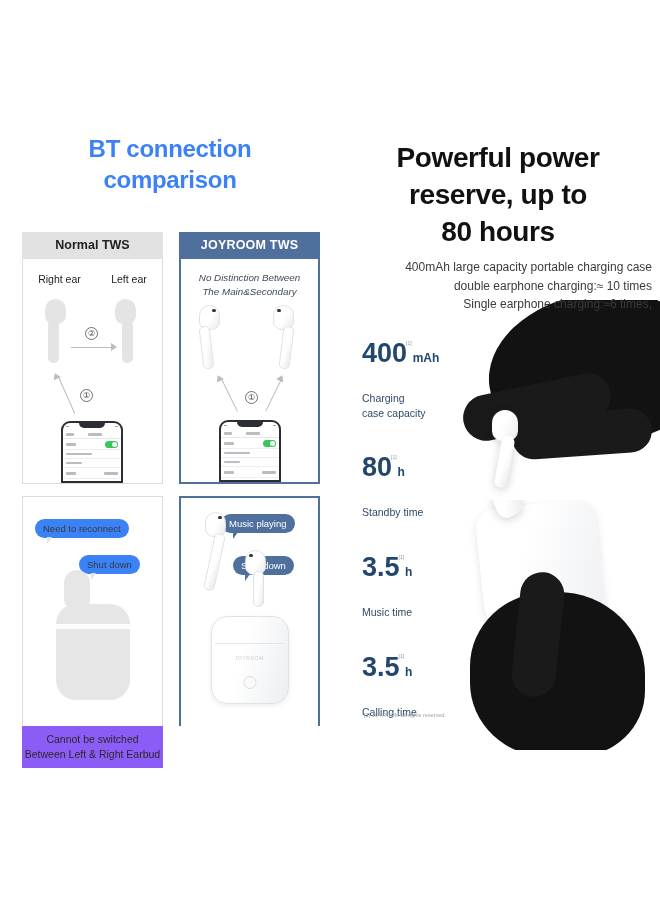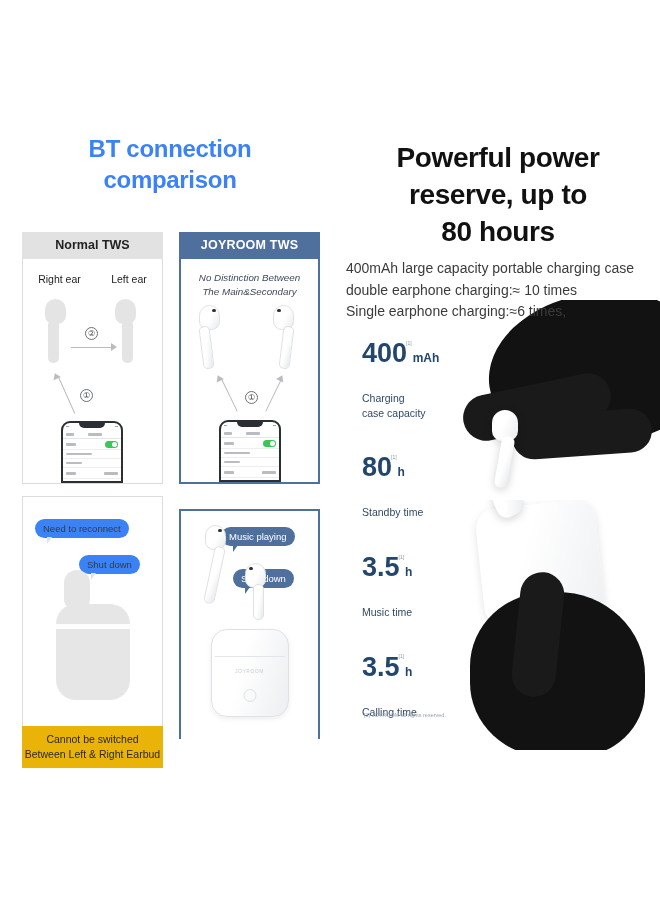--- a/index.html
+++ b/index.html
@@ -41,28 +41,28 @@
   }
   .hdr.gray { background: #e2e2e2; color: #222; }
   .hdr.blue { background: #4f6f9c; color: #fff; letter-spacing: .2px; }
 
   .body-box { position: relative; overflow: hidden; }
   .body-box.gray  { background: #fff; border: 1px solid #dcdcdc; border-top: none; }
   .body-box.blue  { background: #fff; border: 2px solid #4f6f9c; border-top: none; }
 
   .top-body { height: 225px; }
   .bot-body-gray { height: 230px; background:#fff; border:1px solid #dcdcdc; border-bottom:none; position:relative; overflow:hidden;}
-  .bot-body-blue { height: 230px; background:#fff; border:2px solid #4f6f9c; border-bottom:none; position:relative; overflow:hidden;margin-top:13px;}
+  .bot-body-blue { height: 230px; background:#fff; border:2px solid #4f6f9c; border-bottom:none; position:relative; overflow:hidden;}
 
   .caption {
     height: 42px; display: flex; flex-direction: column;
     align-items: center; justify-content: center;
     font-size: 10.5px; line-height: 1.45; text-align: center;
   }
-  .caption.gray { background: #eab308; color: #2a2a2a; }
+  .caption.gray { background: #8b5cf6; color: #2a2a2a; }
   .caption.blue { background: #4f6f9c; color: #fff; }
 
   
   .ear-labels {
     position: absolute; top: 14px; left: 0; width: 100%;
     display: flex; justify-content: space-around;
     font-size: 10.5px; color: #1c1c1c;
   }
   .subhead {
     position: absolute; top: 12px; left: 0; width: 100%;
@@ -190,21 +190,21 @@
   
   .right-col { position: absolute; left: 340px; top: 0; width: 320px; height: 900px; }
 
   .right-title {
     position: absolute; left: 8px; top: 140px; width: 300px;
     text-align: center; font-size: 28px; font-weight: 700;
     color: #111; line-height: 1.32; letter-spacing: -0.4px;
   }
   .right-desc {
     position: absolute; left: 6px; top: 258px; width: 306px;
-    text-align: left; font-size: 14px; color: #3b3b3b; line-height: 1.55;
+    text-align: right; font-size: 12px; color: #3b3b3b; line-height: 1.55;
   }
 
   .specs { position: absolute; left: 22px; top: 340px; width: 140px; }
   .spec { margin-bottom: 34px; }
   .spec-val {
     font-size: 27px; font-weight: 700; color: #23466d;
     line-height: 1; position: relative; display: inline-block;
   }
   .spec-unit { font-size: 12px; font-weight: 700; color: #23466d; }
   .spec-sup {

